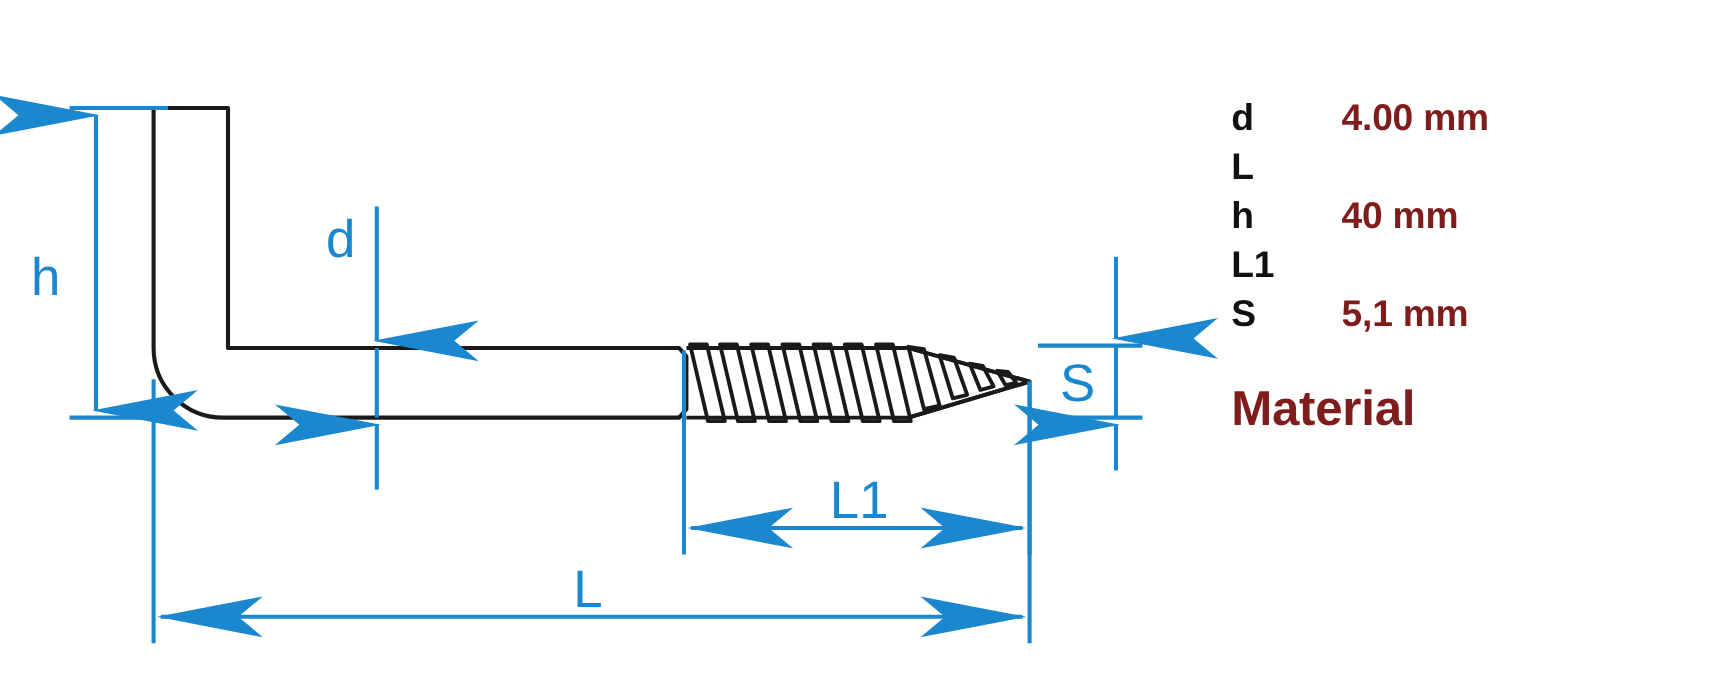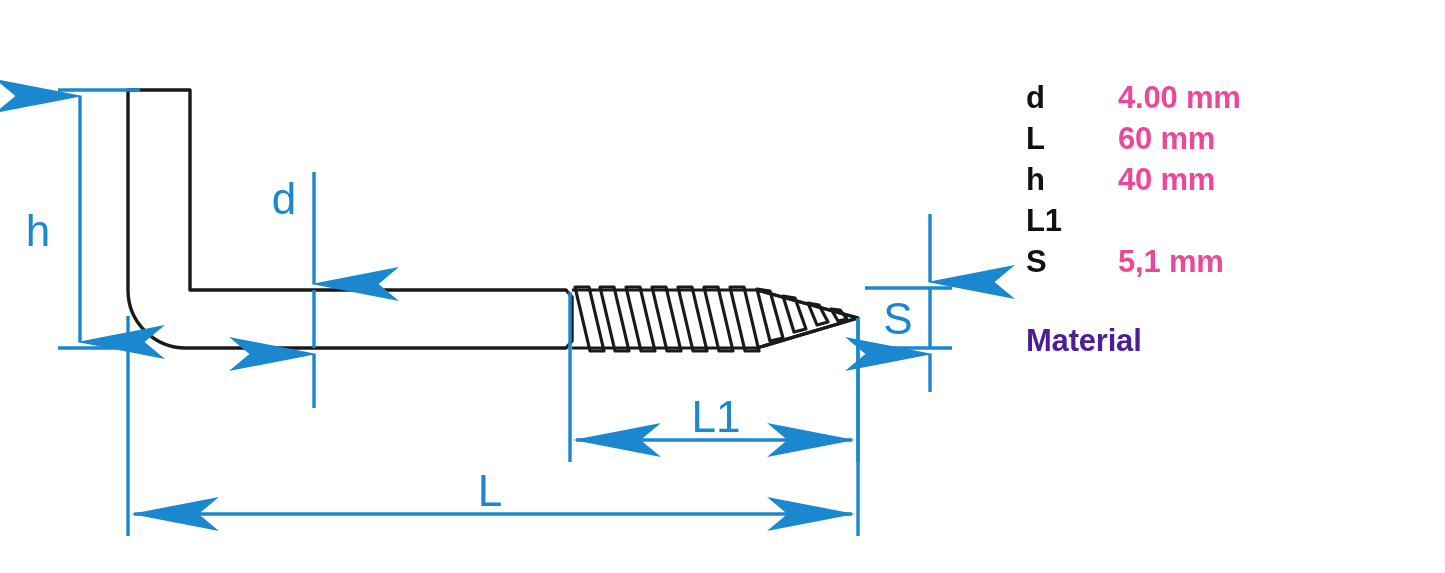--- a/index.html
+++ b/index.html
@@ -40,35 +40,35 @@
     width: 92px;
     flex: 0 0 92px;
     font-size: 31px;
     font-weight: bold;
     color: #111111;
     letter-spacing: -0.2px;
   }
   .spec-val {
     font-size: 31px;
     font-weight: bold;
-    color: #ec4899;
+    color: #7f1d1d;
     letter-spacing: -0.2px;
     white-space: nowrap;
     text-align: center;
   }
   .material-block {
     position: absolute;
     left: 1026px;
     top: 320px;
     width: 350px;
   }
   .material-line {
-    font-size: 31px;
+    font-size: 41px;
     font-weight: bold;
-    color: #4c1d95;
+    color: #7f1d1d;
     line-height: 41px;
     letter-spacing: -0.2px;
     white-space: nowrap;
   }
   text.dim-label {
     font-family: "Liberation Sans", sans-serif;
     font-size: 44px;
     fill: #1a87ce;
   }
 </style>
@@ -166,21 +166,20 @@
     <text class="dim-label" x="490" y="506" text-anchor="middle">L</text>
   </svg>
 
   <div class="spec-table">
     <div class="spec-row">
       <div class="spec-key">d</div>
       <div class="spec-val">4.00 mm</div>
     </div>
     <div class="spec-row">
       <div class="spec-key">L</div>
-      <div class="spec-val">60 mm</div>
     </div>
     <div class="spec-row">
       <div class="spec-key">h</div>
       <div class="spec-val">40 mm</div>
     </div>
     <div class="spec-row">
       <div class="spec-key">L1</div>
     </div>
     <div class="spec-row">
       <div class="spec-key">S</div>

